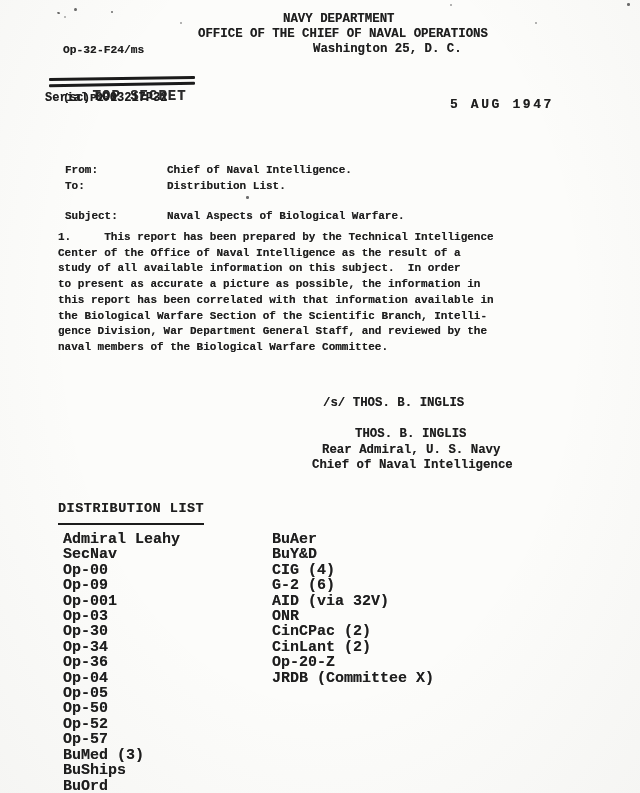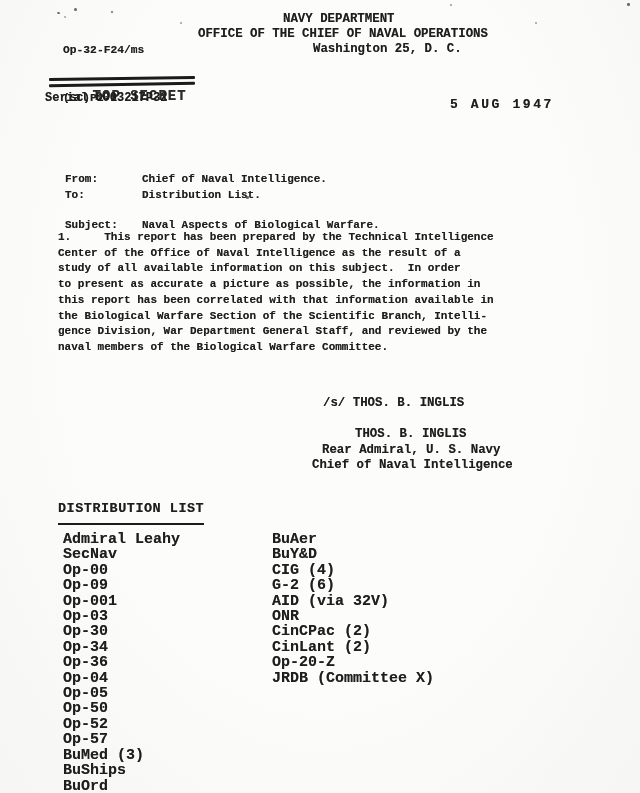--- a/index.html
+++ b/index.html
@@ -34,21 +34,21 @@
     position:absolute; left:-6px; right:-8px; height:2.8px;
     background:#1b1b1b; border-radius:1px;
   }
   .strike.s1 { top:5px;  transform:rotate(-0.7deg); }
   .strike.s2 { top:11px; transform:rotate(-0.9deg); }
 
   .date { left:450px; top:97px; font-size:13px; letter-spacing:2.6px; }
 
   
   .addr { position:absolute; left:65px; font-size:11px; white-space:pre; }
-  .addr .lbl { display:inline-block; width:77px;margin-top:9px; }
+  .addr .lbl { display:inline-block; width:102px; }
   .addr.from { top:164px; }
   .addr.to   { top:180px; }
   .addr.subj { top:210px; }
 
   .paragraph {
     position:absolute; left:58px; top:230px;
     font-size:11px; line-height:15.7px; white-space:pre;
   }
 
   

